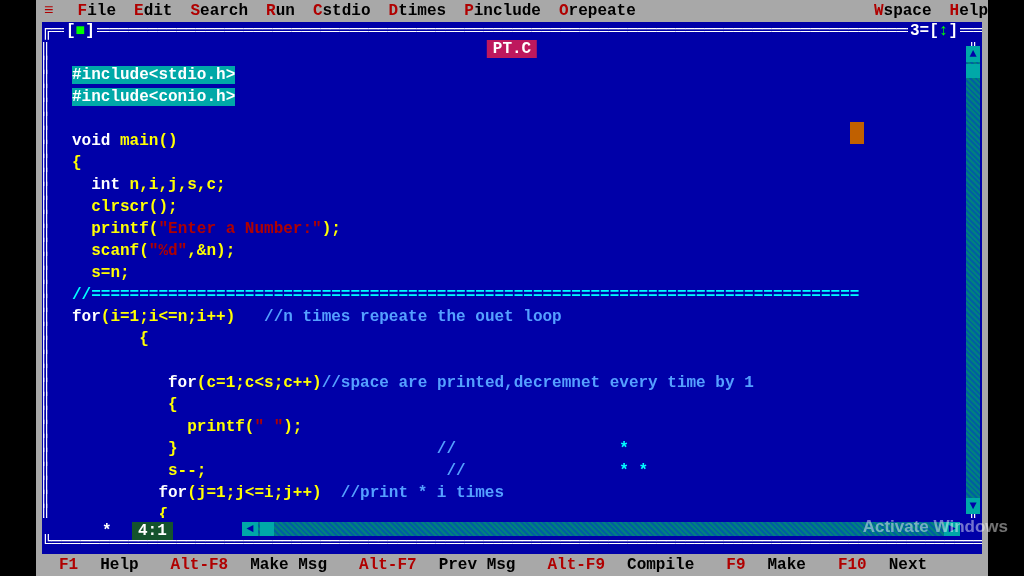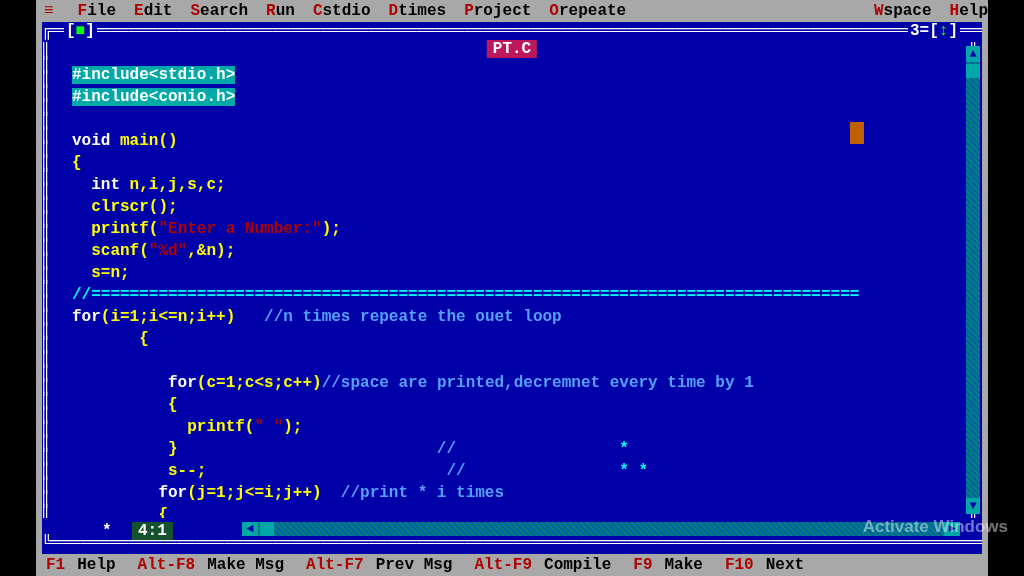--- a/index.html
+++ b/index.html
@@ -179,22 +179,22 @@
     background: #c06000;
   }
   .statusbar {
     position: absolute;
     left: 0; right: 0; bottom: 0;
     height: 22px;
     background: #a8a8a8;
     color: #000;
     display: flex;
     align-items: center;
-    padding-left: 10px;
-    gap: 12px;
+    padding-left: 23px;
+    gap: 22px;
   }
   .statusbar .key { color: #b00000; }
   .statusbar .lbl { margin-right: 10px; }
   .watermark {
     position: absolute;
     right: 16px;
     bottom: 40px;
     color: rgba(255,255,255,0.45);
     font-family: "Segoe UI", Arial, sans-serif;
     font-weight: normal;
@@ -216,21 +216,21 @@
 <div class="ide">
 
   <div class="menubar">
     <span class="corner">≡</span>
     <span class="item"><span class="hk">F</span><span>ile</span></span>
     <span class="item"><span class="hk">E</span><span>dit</span></span>
     <span class="item"><span class="hk">S</span><span>earch</span></span>
     <span class="item"><span class="hk">R</span><span>un</span></span>
     <span class="item"><span class="hk">C</span><span>stdio</span></span>
     <span class="item"><span class="hk">D</span><span>times</span></span>
-    <span class="item"><span class="hk">P</span><span>roject</span></span>
+    <span class="item"><span class="hk">P</span><span>include</span></span>
     <span class="item"><span class="hk">O</span><span>repeate</span></span>
     <span class="spacer"></span>
     <span class="item"><span class="hk">W</span><span>space</span></span>
     <span class="item"><span class="hk">H</span><span>elp</span></span>
   </div>
 
   <div class="frame">
     <div class="border-top">╔══════════════════════════════════════════════════════════════════════════════════════════════════════════════════╗</div>
     <div class="closebox">
       <span>[</span><span class="sq">■</span><span>]</span>

